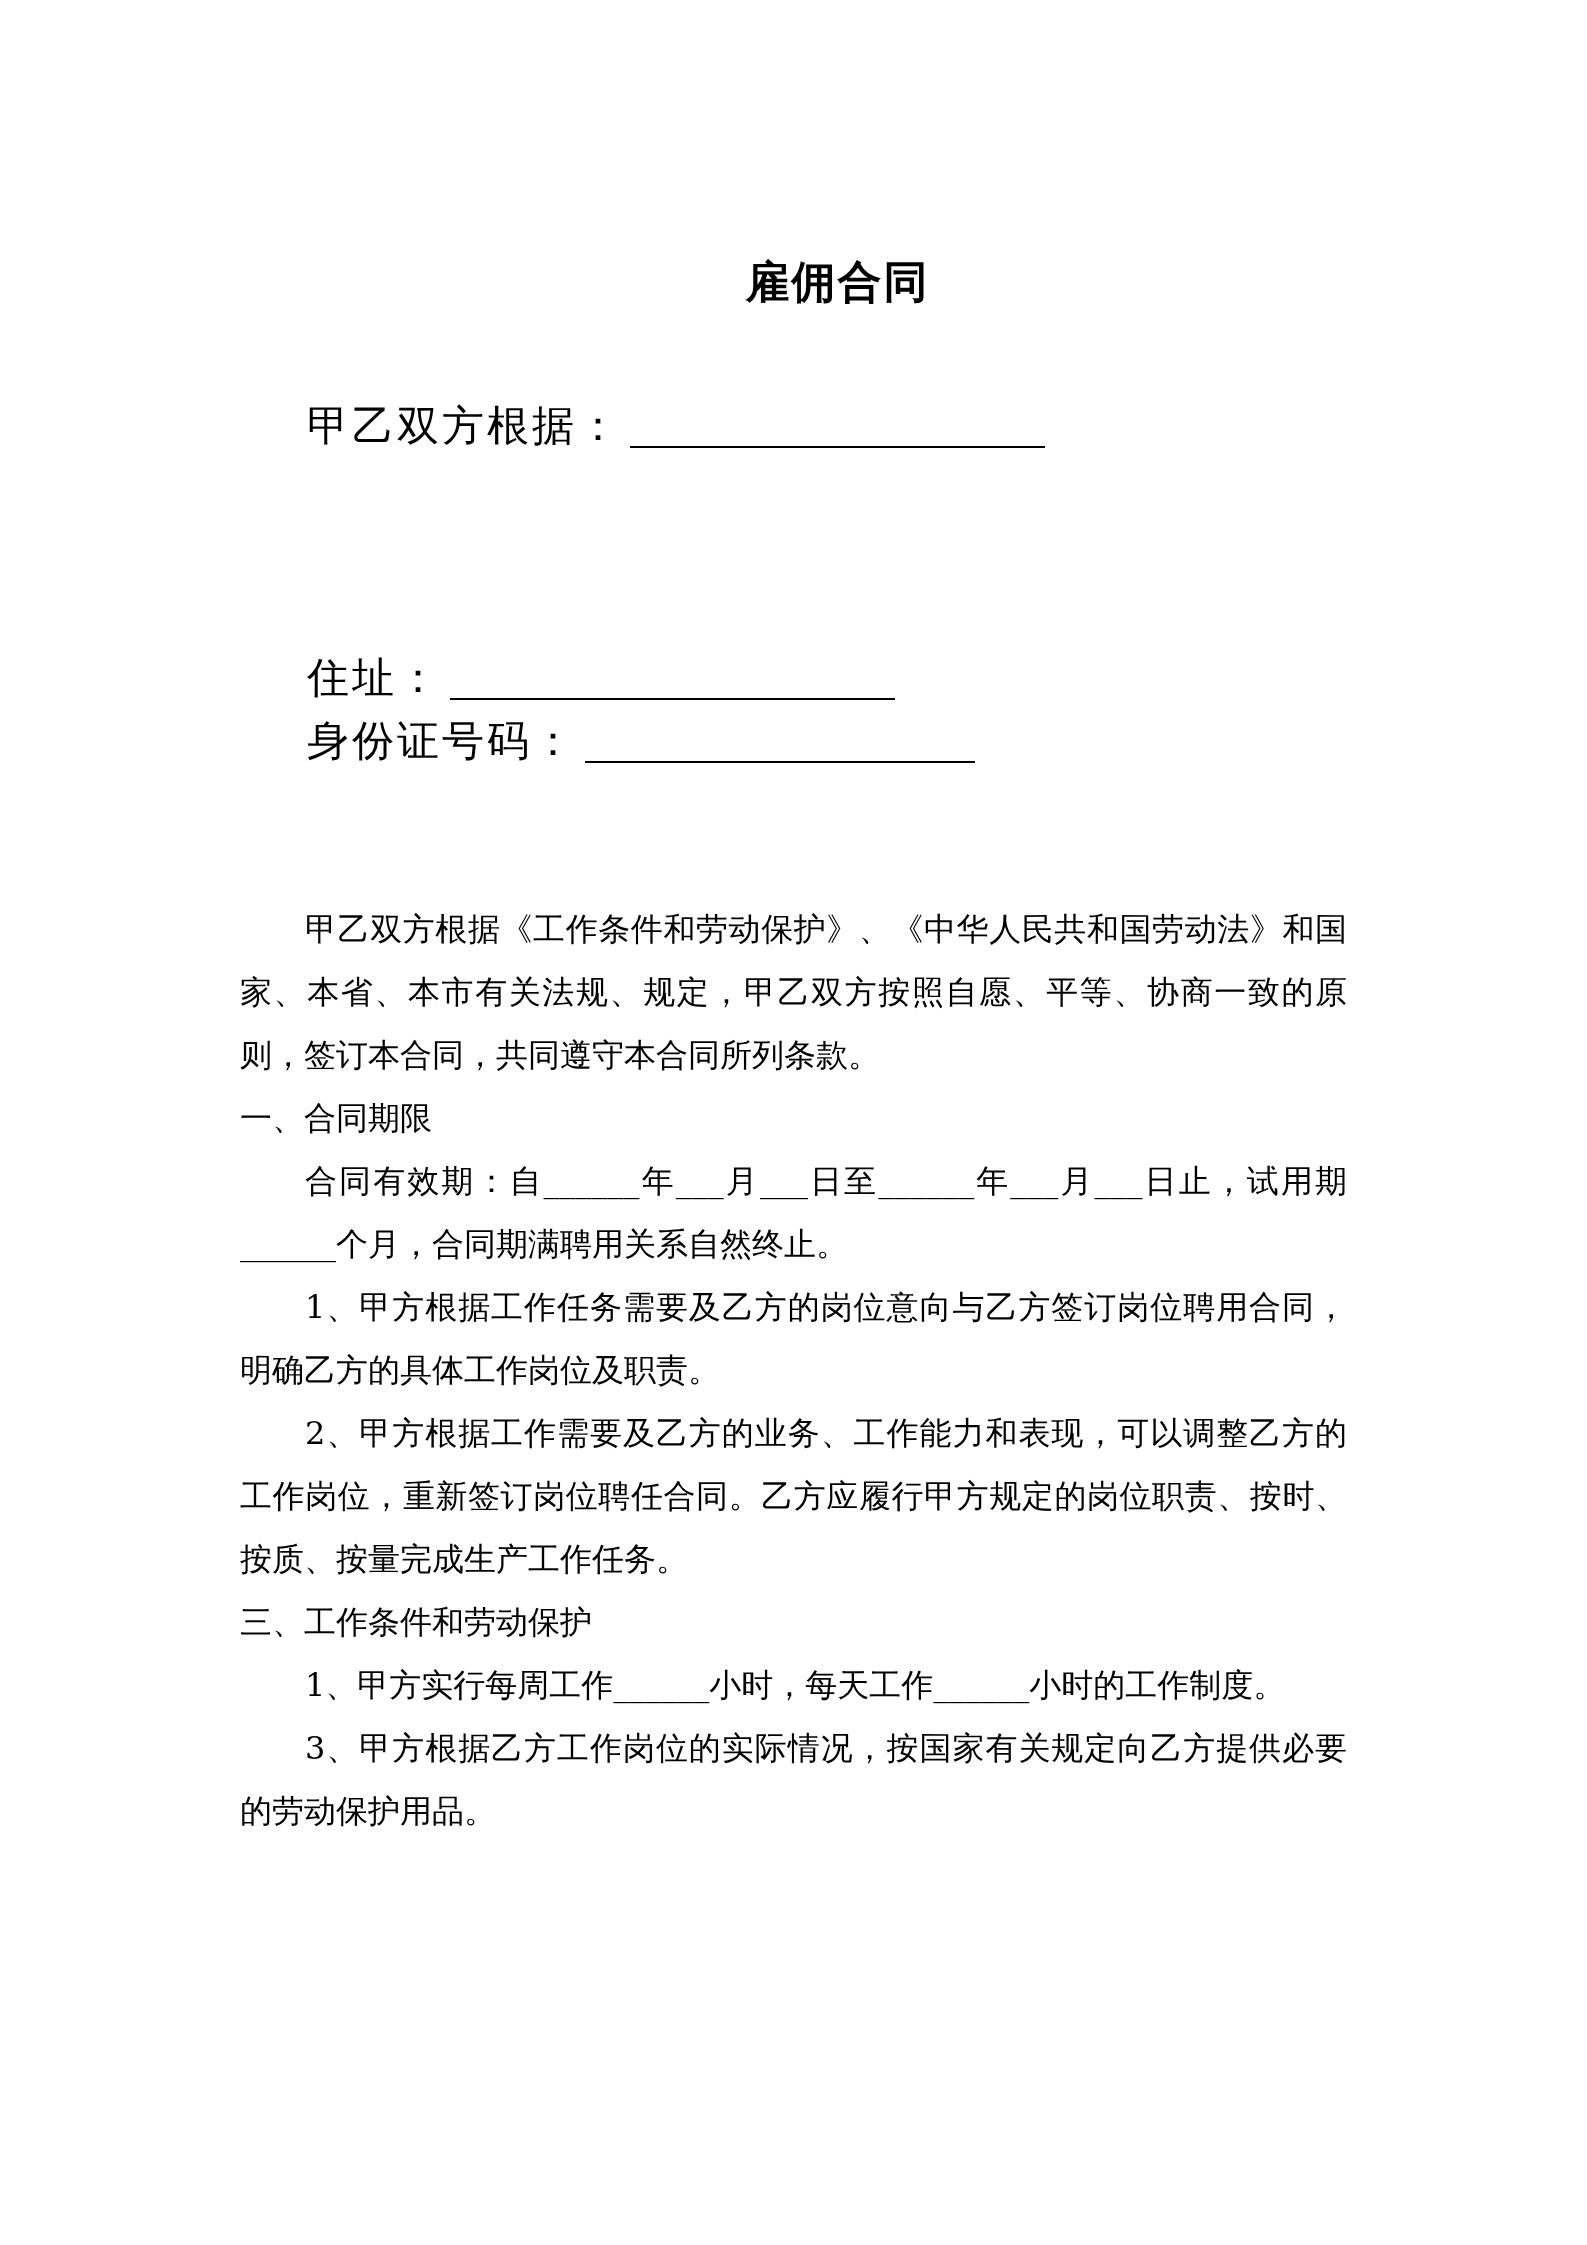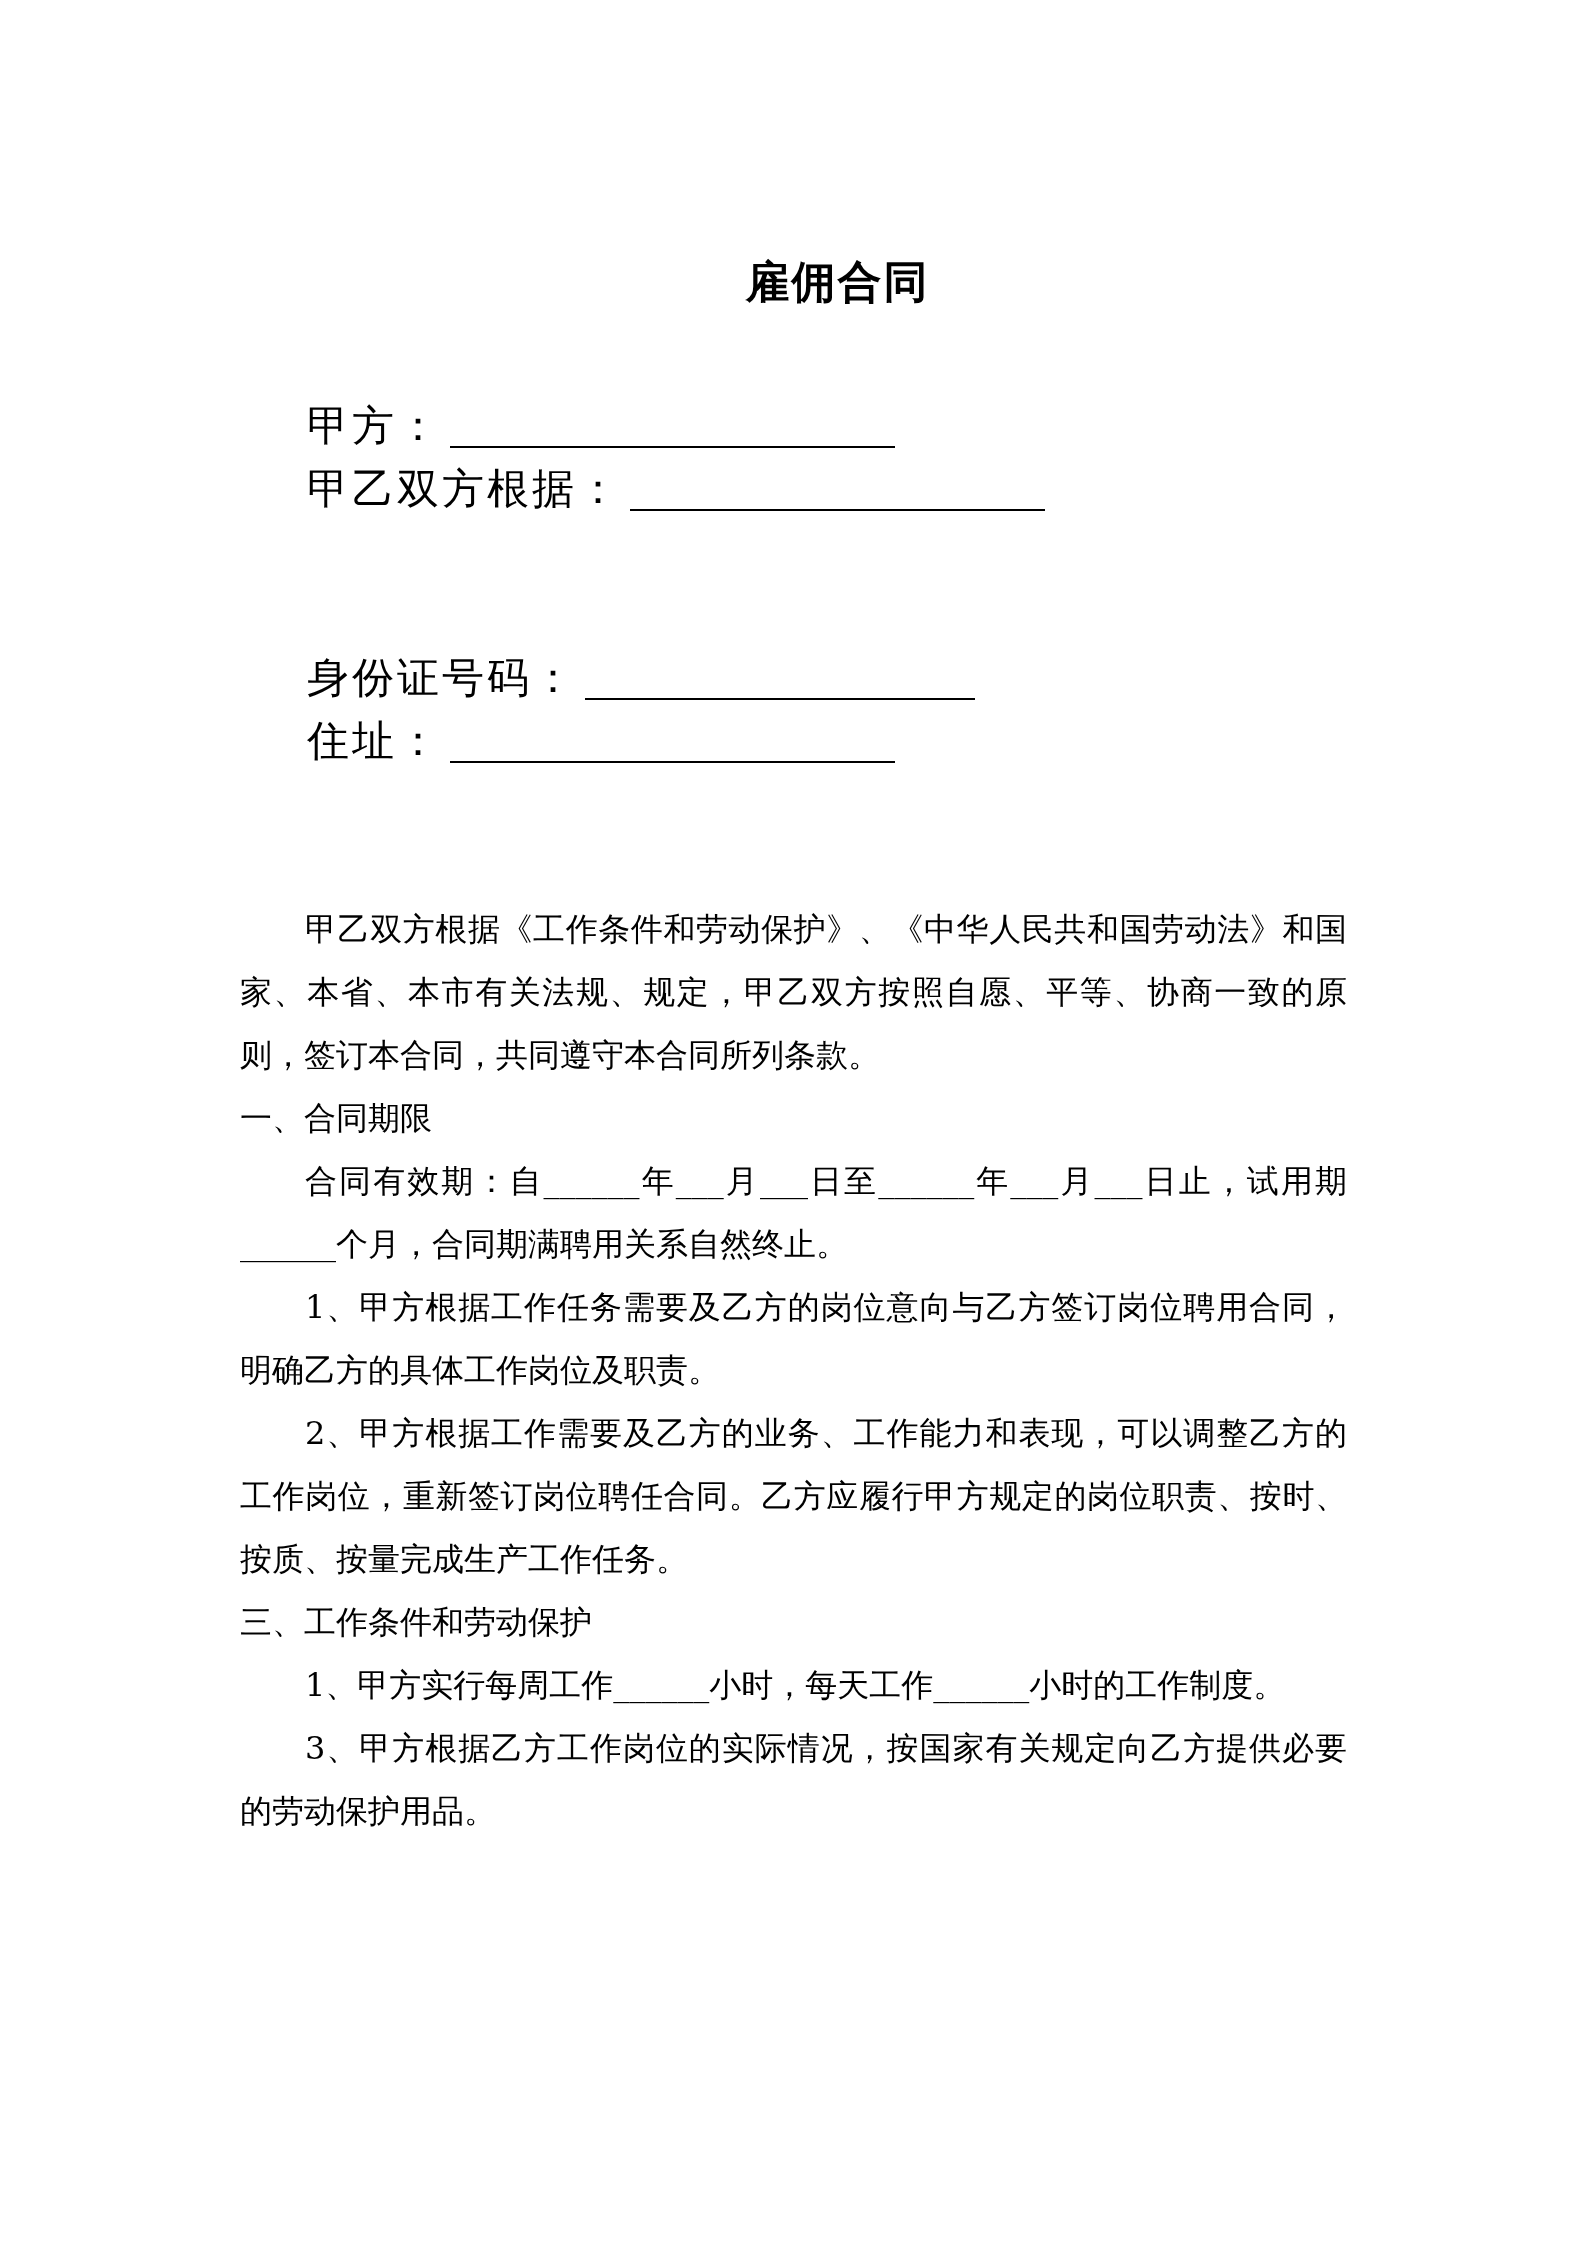--- a/index.html
+++ b/index.html
@@ -73,33 +73,30 @@
 </style>
 </head>
 <body>
 
 <div class="sheet">
 
   <h1 class="doc-title">雇佣合同</h1>
 
   <div class="party-group first">
     <div class="field-row">
-      <span class="field-label">甲方：</span><span class="blank-line bl-long"></span>
-    </div>
-    <div class="field-row">
       <span class="field-label">甲乙双方根据：</span><span class="blank-line bl-rep"></span>
     </div>
   </div>
 
   <div class="party-group second">
     <div class="field-row">
-      <span class="field-label">身份证号码：</span><span class="blank-line bl-id"></span>
+      <span class="field-label">住址：</span><span class="blank-line bl-long"></span>
     </div>
     <div class="field-row">
-      <span class="field-label">住址：</span><span class="blank-line bl-long"></span>
+      <span class="field-label">身份证号码：</span><span class="blank-line bl-id"></span>
     </div>
   </div>
 
   <div class="contract-body">
     <p class="clause">甲乙双方根据《工作条件和劳动保护》、《中华人民共和国劳动法》和国家、本省、本市有关法规、规定，甲乙双方按照自愿、平等、协商一致的原则，签订本合同，共同遵守本合同所列条款。</p>
 
     <p class="heading">一、合同期限</p>
     <p class="clause">合同有效期：自______年___月___日至______年___月___日止，试用期______个月，合同期满聘用关系自然终止。</p>
 
     <p class="clause">1、甲方根据工作任务需要及乙方的岗位意向与乙方签订岗位聘用合同，明确乙方的具体工作岗位及职责。</p>

